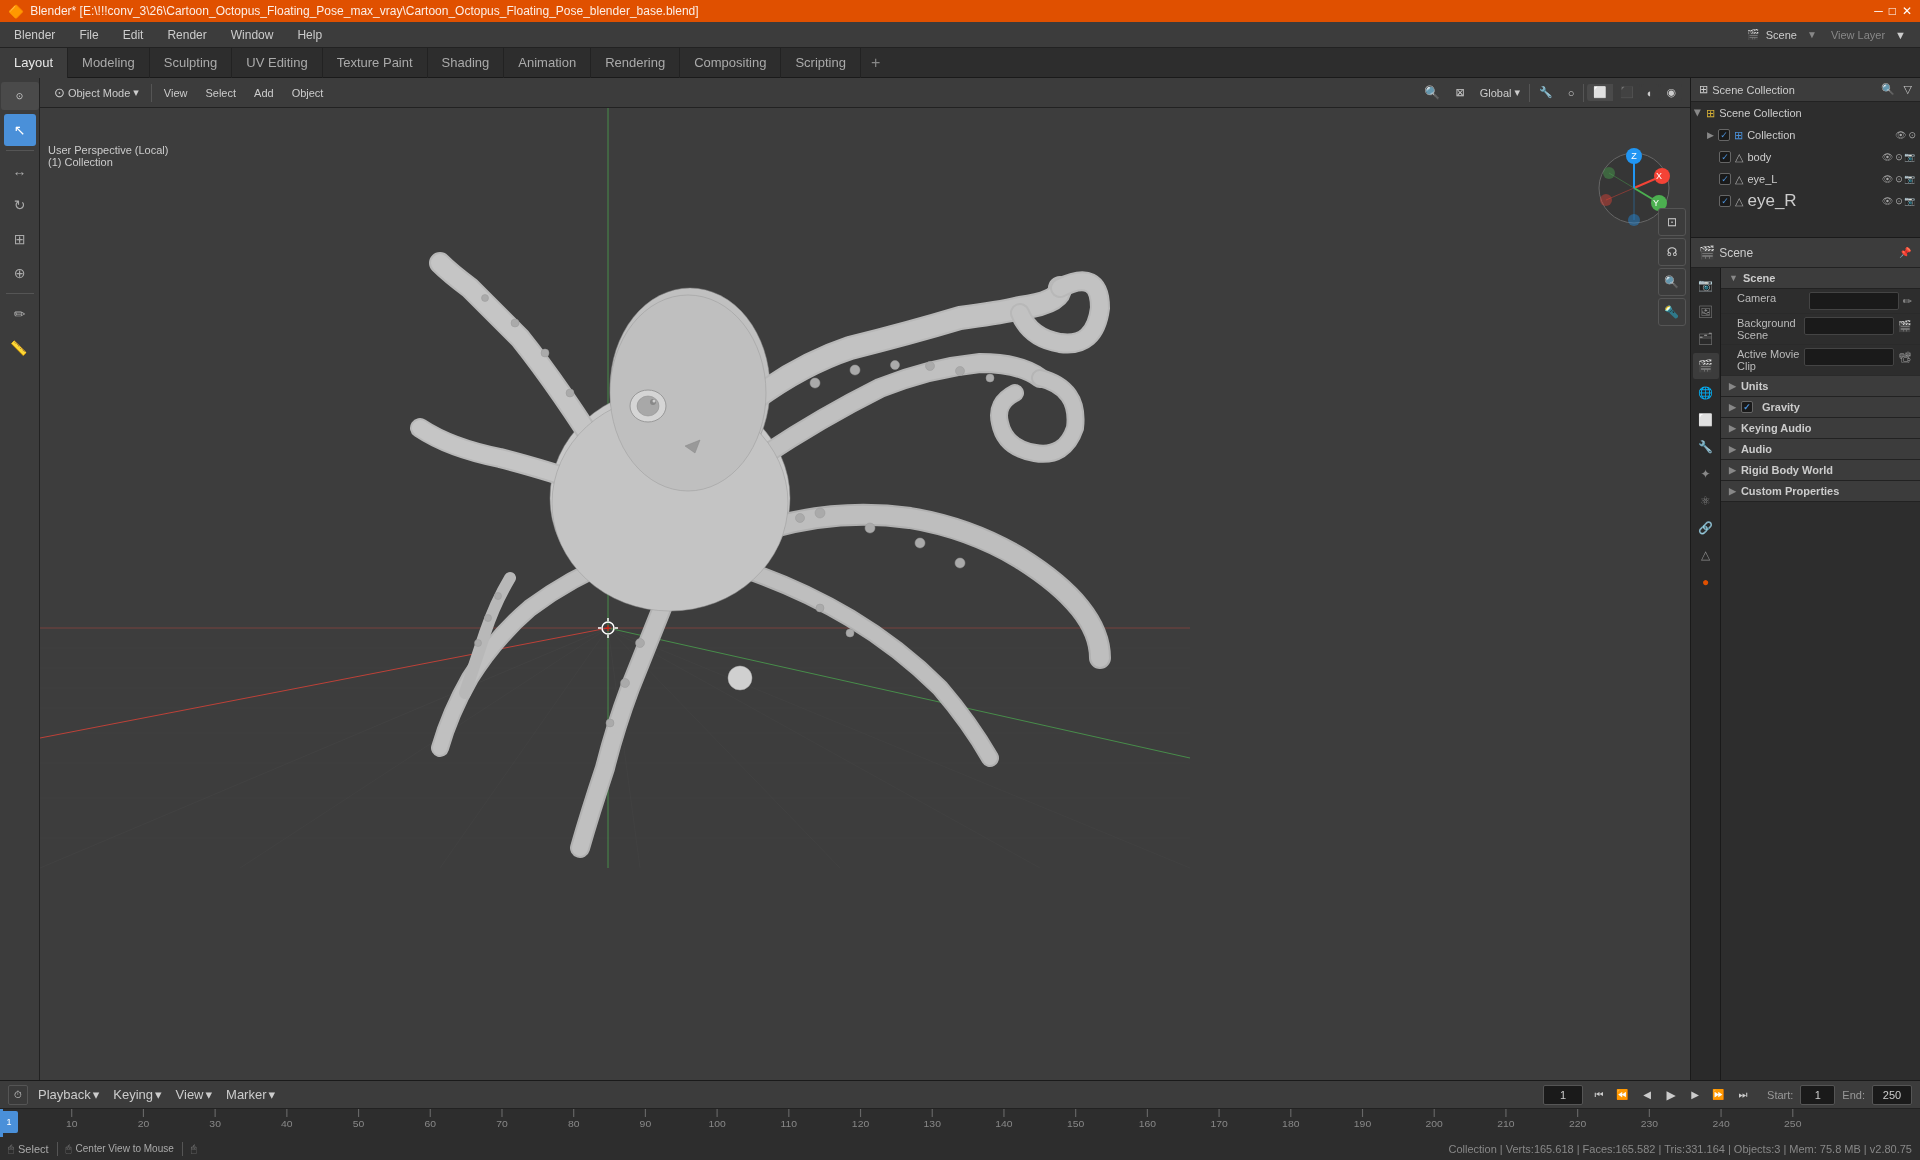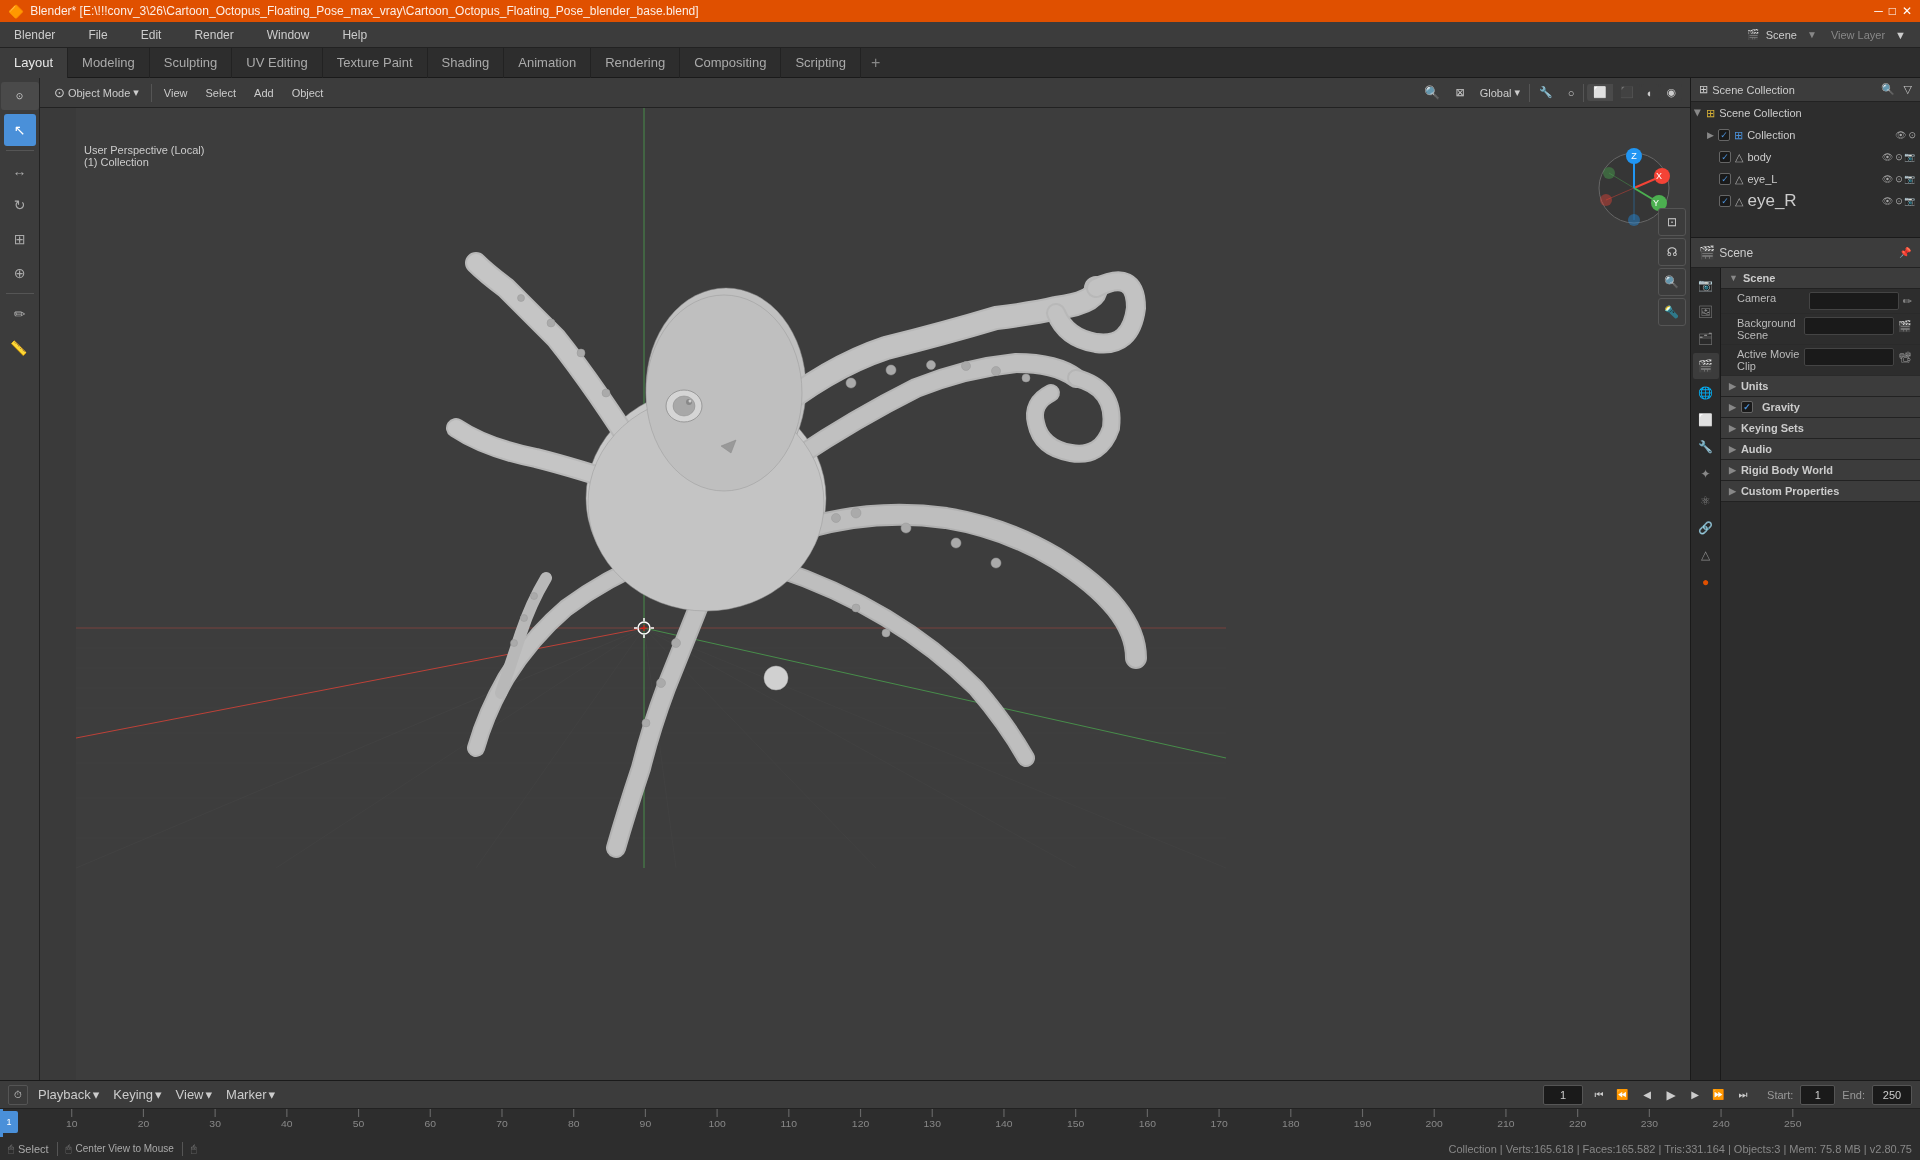--- a/index.html
+++ b/index.html
@@ -27,21 +27,21 @@
     }
 
     
     #menubar {
       width: 100%;
       height: 26px;
       background: #3c3c3c;
       display: flex;
       align-items: center;
       padding: 0 6px;
-      gap: 17px;
+      gap: 8px;
       border-bottom: 1px solid #222;
     }
     .menu-item {
       padding: 2px 8px;
       cursor: pointer;
       border-radius: 3px;
       font-size: 12px;
       color: #ccc;
     }
 
@@ -154,21 +154,20 @@
 
     
     #canvas-area {
       position: absolute;
       top: 30px;
       left: 0;
       right: 0;
       bottom: 0;
       background: #b91c1c;
       overflow: hidden;
-      margin-left: 36px;
     }
 
     
     #grid-svg {
       position: absolute;
       top: 0;
       left: 0;
       width: 100%;
       height: 100%;
     }
@@ -815,21 +814,21 @@
           </div>
 
           <div class="section-collapse" style="padding-left:8px;">
             <span class="chevron">▶</span>
             <span class="cb checked" style="margin-right:4px;"></span>
             <span>Gravity</span>
           </div>
 
           <div class="section-collapse">
             <span class="chevron">▶</span>
-            <span>Keying Sets</span>
+            <span>Keying Audio</span>
           </div>
 
           <div class="section-collapse">
             <span class="chevron">▶</span>
             <span>Audio</span>
           </div>
 
           <div class="section-collapse">
             <span class="chevron">▶</span>
             <span>Rigid Body World</span>

